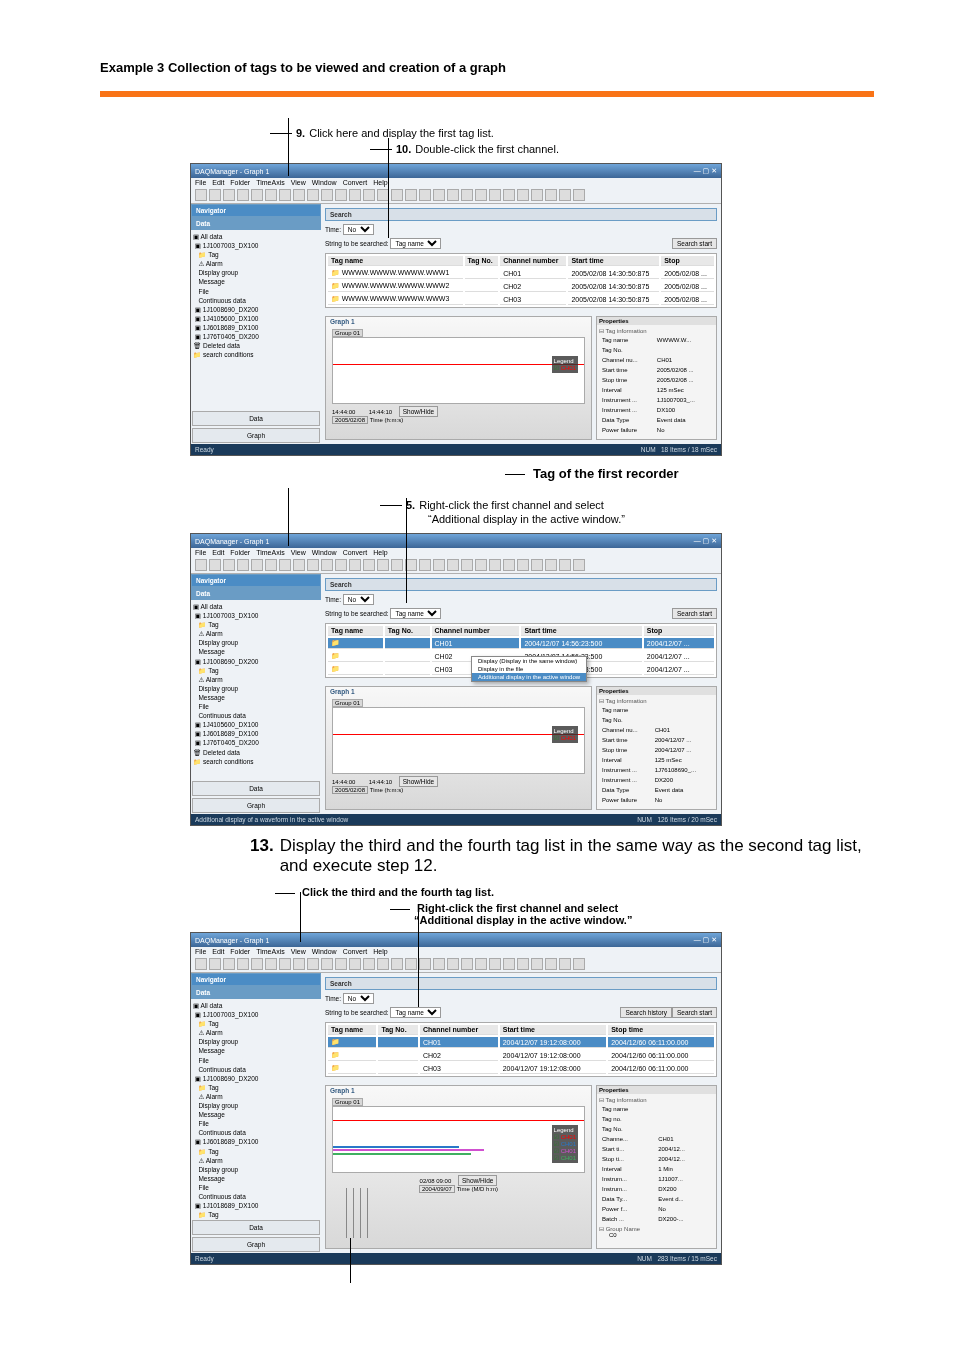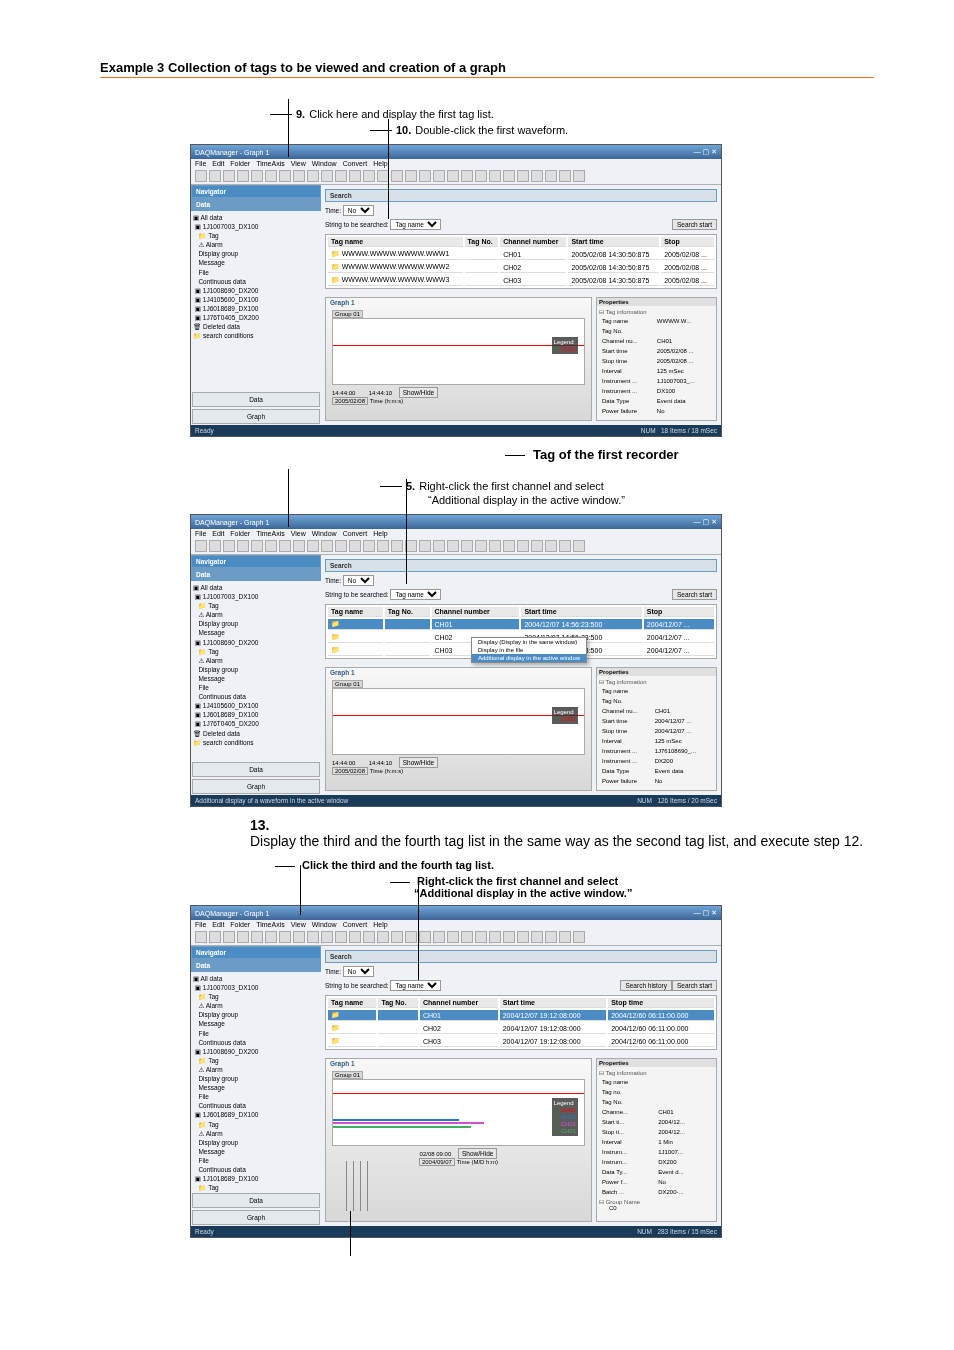--- a/index.html
+++ b/index.html
@@ -12,22 +12,22 @@
   }
   .page {
     padding: 60px 80px 40px 100px;
     box-sizing: border-box;
     min-height: 1350px;
     position: relative;
   }
   .example-title {
     font-size: 13px;
     font-weight: bold;
-    border-bottom: 1px solid #f97316;
-    padding-bottom: 2px;
+    border-bottom: 6px solid #f97316;
+    padding-bottom: 16px;
     margin-bottom: 30px;
   }
   .callout-line {
     font-size: 11px;
     margin: 2px 0;
     display: flex;
     align-items: center;
   }
   .callout-num {
     font-weight: bold;
@@ -246,23 +246,22 @@
   .context-menu div.sel {
     background: #4b8cc5; color: #fff;
   }
   .sublabel {
     text-align: center;
     font-size: 13px;
     font-weight: bold;
   }
   .step13 {
     margin: 1px 0 10px 150px;
-    font-size: 14px;
-    display: flex;
-    flex-direction: column;
+    font-size: 17px;
+    display: flex;
   }
   .step13 .num { font-weight: bold; margin-right: 6px; }
   .bold-callout {
     font-size: 11px;
     font-weight: bold;
   }
   .page-footer {
     position: absolute;
     bottom: 30px;
     left: 100px;
@@ -304,21 +303,21 @@
       <div class="callout-line">
         <span style="width:22px; border-top:1px solid #000; margin-right:4px;"></span>
         <span class="callout-num">9.</span>
         <span>Click here and display the first tag list.</span>
       </div>
     </div>
     <div class="callout-block inner">
       <div class="callout-line">
         <span style="width:22px; border-top:1px solid #000; margin-right:4px;"></span>
         <span class="callout-num">10.</span>
-        <span>Double-click the first waveform.</span>
+        <span>Double-click the first channel.</span>
       </div>
     </div>
   </div>
 
   <div class="shot-container" style="margin-top:6px;">
     <div class="shot">
       <div class="titlebar">
         <span>DAQManager - Graph 1</span>
           <span>— ▢ ✕</span>
       </div>

